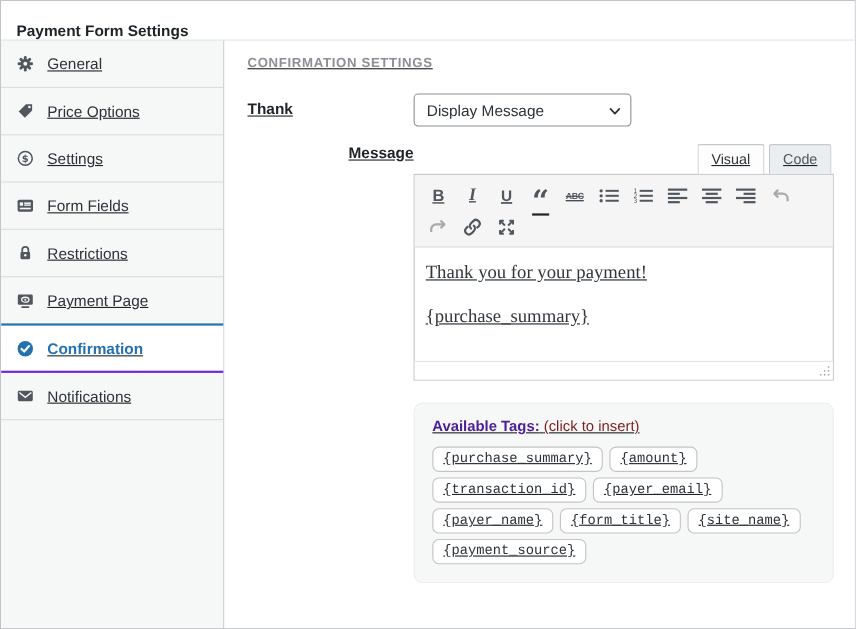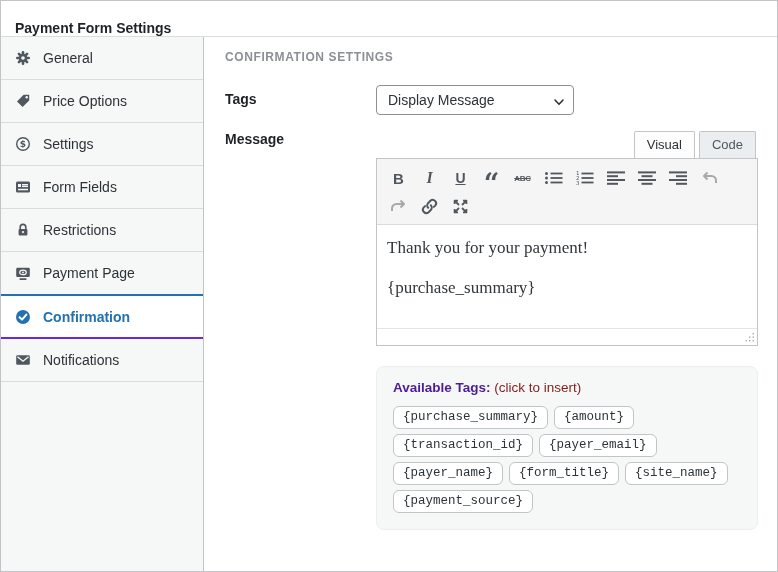--- a/index.html
+++ b/index.html
@@ -6,21 +6,21 @@
   html,body { width: 778px; height: 572px; background:#fff; }
   body { font-family: "Liberation Sans", sans-serif; color:#1d2327; }
 
   .window { width:778px; height:572px; border:1px solid #c3c4c7; background:#fff; overflow:hidden; }
 
   
   .titlebar { height:36px; border-bottom:1px solid #dcdcde; display:flex; align-items:flex-end; padding:0 14px; background:#fff; }
   .titlebar h1 { font-size:14px; font-weight:700; color:#1d2327; }
 
   
-  .body-wrap { display:flex; height:534px; }
+  .body-wrap { display:flex; height:534px;text-decoration:underline; }
 
   
   .sidebar { width:203px; background:#f6f7f7; border-right:1px solid #c3c4c7; flex:0 0 203px; }
   .sb-item { height:43px; display:flex; align-items:center; gap:12px; padding:0 14px; border-bottom:1px solid #dcdcde; font-size:14px; color:#2c3338; cursor:pointer; }
   .sb-item .sb-icon { width:16px; height:16px; flex:0 0 16px; color:#50575e; display:flex; align-items:center; justify-content:center; }
   .sb-item.pre-active { border-bottom:none; height:42px; }
   .sb-item.active { background:#fff; border-top:2px solid #2271b1; border-bottom:2px solid #6d28d9; height:45px; color:#2271b1; font-weight:700; }
   .sb-item.active .sb-icon { color:#2271b1; }
 
   
@@ -174,37 +174,37 @@
         <span>Notifications</span>
       </div>
 
     </div>
 
     <div class="main">
 
       <div class="section-heading">CONFIRMATION SETTINGS</div>
 
       <div class="form-row">
-        <div class="form-label">Tags</div>
+        <div class="form-label">Thank</div>
         <div class="field-col">
           <div class="select-wrap">
             <select class="type-select">
               <option>Display Message</option>
             </select>
             <span class="select-chevron">
               <svg width="12" height="12" viewBox="0 0 12 12">
                   <path d="M2 4 L6 8.2 L10 4" fill="none" stroke="#2c3338" stroke-width="1.6" stroke-linecap="round" stroke-linejoin="round"></path>
                 </svg>
             </span>
           </div>
         </div>
       </div>
 
       <div class="form-row" style="margin-bottom:0;">
-        <div class="form-label" style="padding-top:0;">Message</div>
+        <div class="form-label" style="padding-top:0;text-align:right;">Message</div>
         <div class="field-col">
 
           <div class="editor-tabs">
             <div class="ed-tab active">Visual</div>
             <div class="ed-tab">Code</div>
           </div>
 
           <div class="editor">
             <div class="ed-toolbar">
               <div class="tb-row">

